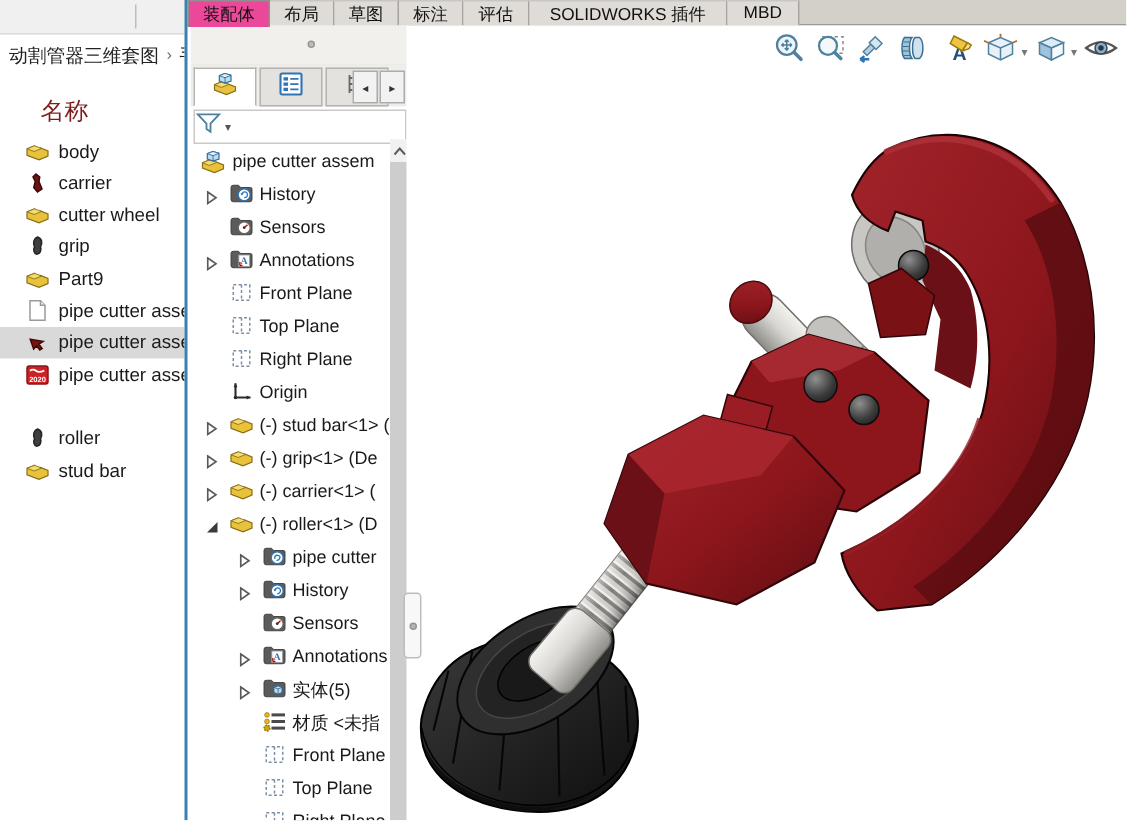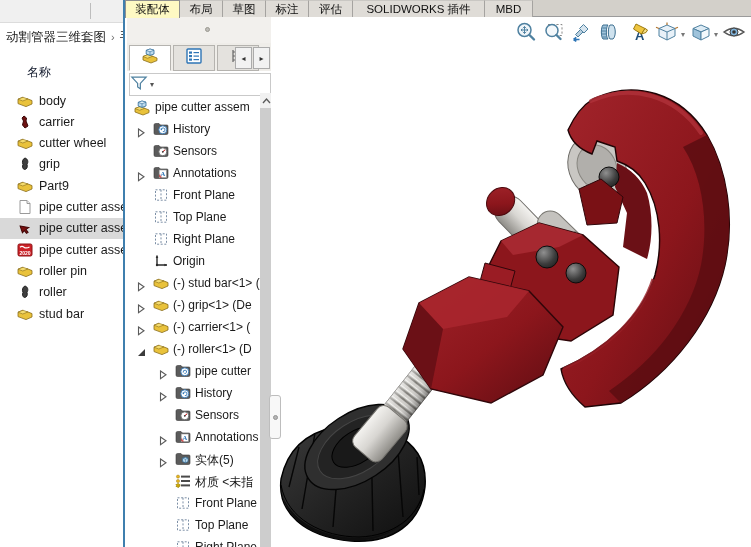--- a/index.html
+++ b/index.html
@@ -5,32 +5,32 @@
   html,body{margin:0;padding:0;background:#fff;}
   .screen{position:relative;width:751px;height:547px;overflow:hidden;
           font-family:"Liberation Sans","DejaVu Sans",sans-serif;background:#fff;}
   
   .explorer{position:absolute;left:0;top:0;width:125px;height:547px;background:#fff;}
   .exp-topbar{position:absolute;left:0;top:0;width:100%;height:22px;background:#f0f0f0;border-bottom:1px solid #dcdcdc;}
   .exp-topbar .vdiv{position:absolute;left:90px;top:3px;width:1px;height:16px;background:#bdbdbd;}
   .exp-breadcrumb{position:absolute;left:6px;top:28px;width:119px;height:18px;font-size:12.5px;color:#222;
                   white-space:nowrap;overflow:hidden;display:flex;align-items:center;gap:5px;}
   .exp-breadcrumb .chev{color:#6d6d6d;font-size:11px;}
-  .exp-colhdr{position:absolute;left:27px;top:64px;font-size:12px;color:#0f172a;}
+  .exp-colhdr{position:absolute;left:27px;top:64px;font-size:16px;color:#7f1d1d;}
   .exp-list{position:absolute;left:0;top:0;width:125px;height:547px;}
   .exp-row{position:absolute;left:0;width:142px;height:21px;display:flex;align-items:center;white-space:nowrap;overflow:hidden;}
   .exp-row .ic{width:16px;height:16px;margin-left:17px;flex:none;display:flex;align-items:center;justify-content:center;}
   .exp-row .lbl{margin-left:6px;font-size:12.5px;color:#1a1a1a;}
   .exp-row.sel{background:#d9d9d9;}
   
   .sw{position:absolute;left:123px;top:0;width:628px;height:547px;border-left:2px solid #3f7fae;box-sizing:border-box;background:#fff;}
   .sw-tabs{position:absolute;left:0;top:0;width:626px;height:17px;background:#d3d0ca;display:flex;border-bottom:1px solid #9b9b9b;box-sizing:border-box;}
   .sw-tab{height:17px;box-sizing:border-box;font-size:11.5px;color:#111;display:flex;align-items:center;justify-content:center;
           background:#dfdcd7;border-right:1px solid #a5a3a0;border-top:1px solid #c9c7c3;}
-  .sw-tab.active{background:#fef9c3;border:1px solid #8f8f8f;border-bottom:none;height:18px;z-index:3;}
+  .sw-tab.active{background:#ec4899;border:1px solid #8f8f8f;border-bottom:none;height:18px;z-index:3;}
   
   .fm{position:absolute;left:2px;top:17px;width:146px;height:530px;background:#fff;border-right:1px solid #b0b0b0;box-sizing:border-box;overflow:hidden;}
   .cm-strip{position:absolute;left:0;top:0;width:100%;height:26px;background:#f2f0ed;border-bottom:1px solid #e2e0dd;}
   .cm-strip .dot{position:absolute;left:78px;top:10px;width:5px;height:5px;border-radius:50%;background:#bebcb8;border:1px solid #9a9890;box-sizing:border-box;}
   .fm-tabs{position:absolute;left:0;top:26px;width:100%;height:28px;background:#efede9;}
   .fm-tab{position:absolute;top:2px;width:42px;height:26px;box-sizing:border-box;display:flex;align-items:center;justify-content:center;background:#e4e2de;border:1px solid #b5b3af;}
   .fm-tab.active{background:#fff;border-bottom:1px solid #fff;}
   .fm-arrow{position:absolute;top:4px;width:17px;height:22px;background:#f2f2f2;border:1px solid #ababab;box-sizing:border-box;
             display:flex;align-items:center;justify-content:center;font-size:8px;color:#333;}
   .fm-filter{position:absolute;left:2px;top:56px;width:140px;height:21px;background:#fff;border:1px solid #c9c9c9;display:flex;align-items:center;}
@@ -131,29 +131,20 @@
         </div>
         <div class="exp-row" style="top: 239.1px;">
           <span class="ic">
             <svg width="16" height="16" viewBox="0 0 16 16">
               <rect x="1" y="2" width="14" height="12" rx="1.5" fill="#CC2127" stroke="#8D1418"></rect>
               <path d="M3 5.2 Q5 3.6 7 5.2 Q9 6.8 12.5 5" stroke="#fff" fill="none" stroke-width="1.2"></path>
               <text x="8" y="12.8" font-size="5" fill="#fff" text-anchor="middle" font-family="Liberation Sans,sans-serif" font-weight="bold">2020</text>
             </svg>
           </span>
           <span class="lbl">pipe cutter asse</span>
-        </div>
-        <div class="exp-row" style="top: 260.4px;">
-          <span class="ic">
-            <svg width="16" height="16" viewBox="0 0 16 16">
-              <path d="M1 6.2 L6 4.2 L6 7 L10 5.6 L15 7.6 L15 11 L9 13.6 L1 10.6 Z" fill="#E9C23B" stroke="#8A6D1A" stroke-width="0.8"></path>
-              <path d="M1 6.2 L6 4.2 L10.8 6 L5.8 8 Z" fill="#F4DB6E" stroke="#8A6D1A" stroke-width="0.6"></path>
-            </svg>
-          </span>
-          <span class="lbl">roller pin</span>
         </div>
         <div class="exp-row" style="top: 303px;">
           <span class="ic">
             <svg width="16" height="16" viewBox="0 0 16 16">
               <path d="M1 6.2 L6 4.2 L6 7 L10 5.6 L15 7.6 L15 11 L9 13.6 L1 10.6 Z" fill="#E9C23B" stroke="#8A6D1A" stroke-width="0.8"></path>
               <path d="M1 6.2 L6 4.2 L10.8 6 L5.8 8 Z" fill="#F4DB6E" stroke="#8A6D1A" stroke-width="0.6"></path>
             </svg>
           </span>
           <span class="lbl">stud bar</span>
         </div>

